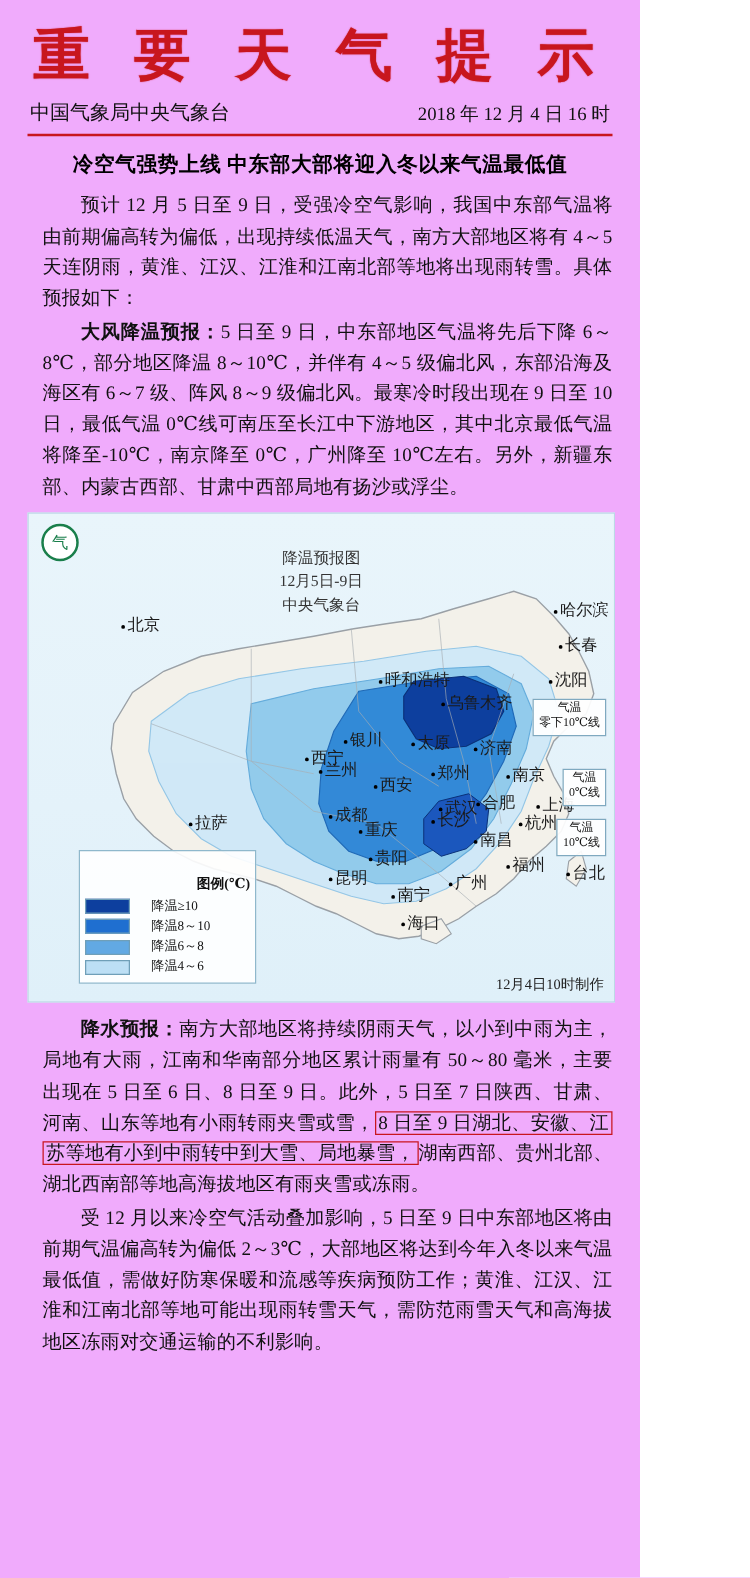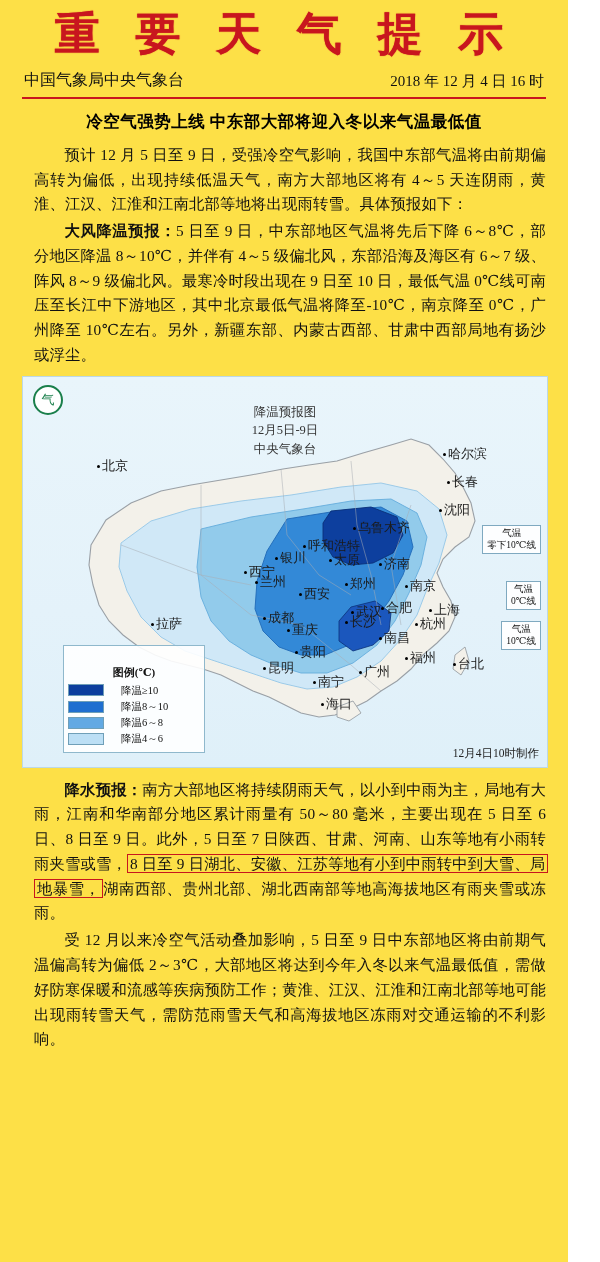--- a/index.html
+++ b/index.html
@@ -5,24 +5,24 @@
   html,body{margin:0;padding:0;}
   body{
     width:600px;height:1262px;
     background:#ffffff;
     font-family:"Liberation Serif","DejaVu Serif",serif;
     color:#111;
     overflow:hidden;
   }
   .page{
     position:relative;
-    width:568px;height:1262px;
+    width:512px;height:1262px;
     box-sizing:border-box;
-    padding:4px 22px 0 22px;
-    background:#fde047;
+    padding:14px 22px 0 22px;
+    background:#f0abfc;
   }
   .title{
     text-align:center;
     color:#c8161e;
     font-family:"DejaVu Sans","Liberation Sans",sans-serif;
     font-weight:bold;
     font-size:45px;
     letter-spacing:10px;
     line-height:1.15;
     margin:4px 0 10px 0;
@@ -112,21 +112,21 @@
   .landmass svg{width:100%;height:100%;display:block;}
   .legend{
     position:absolute;left:40px;bottom:14px;
     width:132px;
     background:rgba(255,255,255,0.9);
     border:1px solid #8fb8cc;
     font-size:10.5px;
     padding:3px 4px 4px 4px;
     line-height:1.45;
   }
-  .legend .lg-title{text-align:center;font-weight:bold;font-size:11px;margin-bottom:2px;margin-top:16px;}
+  .legend .lg-title{text-align:right;font-weight:bold;font-size:11px;margin-bottom:2px;margin-top:16px;}
   .legend .row{display:flex;align-items:center;gap:17px;margin:1px 0;text-align:center;}
   .legend .sw{width:34px;height:10px;border:1px solid #6f9fb8;}
   .sidebox{
     position:absolute;
     right:6px;
     background:rgba(255,255,255,0.92);
     border:1px solid #7fa9c0;
     font-size:9.5px;
     line-height:1.25;
     padding:2px 4px;
@@ -208,21 +208,21 @@
         <path d="M404,230 L414,222 L418,236 L410,250 L402,244 Z" fill="#f3f1ea" stroke="#9aa0a6" stroke-width="0.9"></path>
         <path d="M286,282 L302,276 L310,288 L298,296 L286,292 Z" fill="#f3f1ea" stroke="#9aa0a6" stroke-width="0.9"></path>
       </svg>
     </div>
 
     <div class="city" style="left:74px;top:80px;">北京</div>
     <div class="city" style="left:420px;top:68px;">哈尔滨</div>
     <div class="city" style="left:424px;top:96px;">长春</div>
     <div class="city" style="left:416px;top:124px;">沈阳</div>
     <div class="city" style="left:330px;top:142px;">乌鲁木齐</div>
-    <div class="city" style="left:280px;top:124px;margin-top:36px;">呼和浩特</div>
+    <div class="city" style="left:280px;top:124px;">呼和浩特</div>
     <div class="city" style="left:252px;top:172px;">银川</div>
     <div class="city" style="left:306px;top:174px;">太原</div>
     <div class="city" style="left:356px;top:178px;">济南</div>
     <div class="city" style="left:208px;top:186px;margin-left:13px;">西宁</div>
     <div class="city" style="left:232px;top:196px;">兰州</div>
     <div class="city" style="left:276px;top:208px;">西安</div>
     <div class="city" style="left:322px;top:198px;">郑州</div>
     <div class="city" style="left:358px;top:222px;">合肥</div>
     <div class="city" style="left:382px;top:200px;">南京</div>
     <div class="city" style="left:406px;top:224px;">上海</div>

